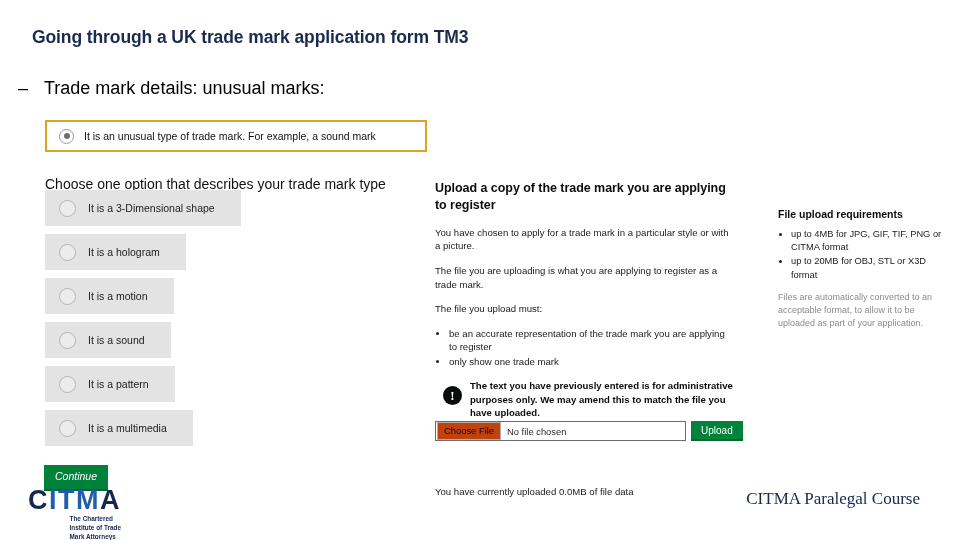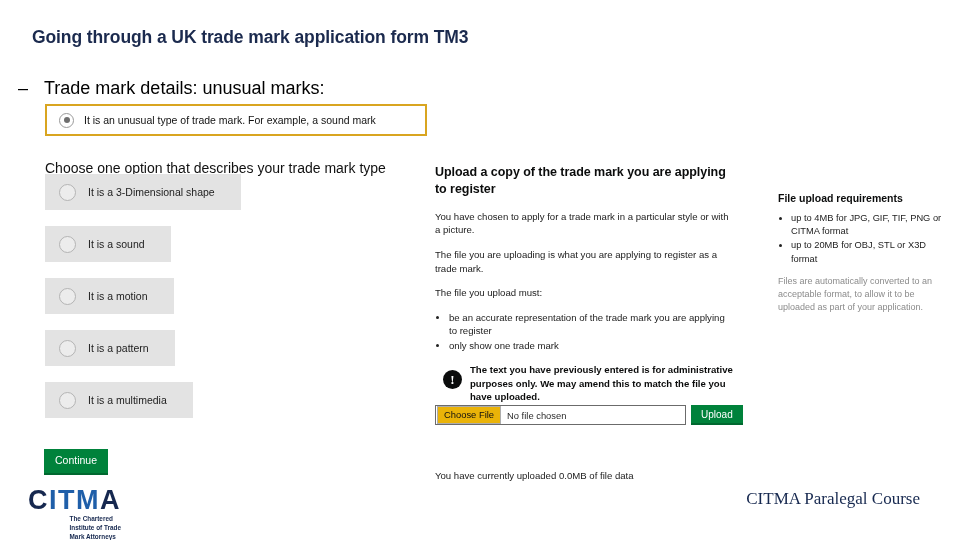--- a/index.html
+++ b/index.html
@@ -16,21 +16,21 @@
     font-size:17.5px;font-weight:bold;color:#1b2a4e;
     letter-spacing:-0.1px;white-space:nowrap;
   }
   .bullet-line{
     position:absolute;left:18px;top:78px;
     font-size:18px;color:#000;white-space:nowrap;
   }
   .bullet-line .dash{display:inline-block;width:26px;}
 
   
-  .shot{position:absolute;left:0;top:100px;width:884px;height:390px;}
+  .shot{position:absolute;left:0;top:116px;width:884px;height:390px;}
 
   
   .selected-box{
     position:absolute;left:45px;top:4px;width:382px;height:32px;
     border:2px solid #d9a520;background:#ffffff;
     box-sizing:border-box;display:flex;align-items:center;
   }
   .selected-box .radio{
     width:13px;height:13px;border-radius:50%;
     border:1px solid #9a9a9a;background:#ffffff;
@@ -43,34 +43,34 @@
   .selected-box .lbl{font-size:10.5px;color:#111;white-space:nowrap;}
 
   .choose-heading{
     position:absolute;left:45px;top:60px;
     font-size:14px;font-weight:normal;color:#111;white-space:nowrap;
   }
 
   .opt-list{position:absolute;left:45px;top:74px;}
   .opt{
     height:36px;background:#e3e3e3;display:flex;align-items:center;
-    margin-bottom:16px;width:max-content;padding-right:26px;
+    margin-bottom:8px;width:max-content;padding-right:26px;
   }
   .opt .radio{
     width:15px;height:15px;border-radius:50%;
     border:1px solid #b4b4b4;background:#ececec;
     margin-left:14px;margin-right:12px;flex:none;
   }
   .opt .lbl{font-size:10.5px;color:#1c1c1c;white-space:nowrap;}
 
   .continue-btn{
     position:absolute;left:44px;top:349px;
     background:#00823b;color:#ffffff;
     font-size:10.5px;padding:6px 11px 7px;border:0;
-    border-bottom:2px solid #00682f;line-height:1;
+    border-bottom:2px solid #00682f;line-height:1;font-style:italic;
   }
 
   
   .mid{position:absolute;left:435px;top:64px;width:300px;}
   .mid h2{
     margin:0 0 12px;font-size:12.5px;font-weight:bold;color:#0b0c0c;
     line-height:1.35;letter-spacing:-0.05px;
   }
   .mid p{margin:0 0 11px;font-size:9.6px;color:#222;line-height:1.42;}
   .mid ul{margin:0 0 10px;padding-left:14px;}
@@ -85,21 +85,21 @@
   .warn-text{font-size:9.6px;font-weight:bold;color:#0b0c0c;line-height:1.45;}
 
   .upload-row{
     position:absolute;left:435px;top:305px;display:flex;align-items:stretch;gap:5px;
   }
   .file-input{
     width:251px;height:20px;border:1px solid #6b6b6b;background:#fff;
     display:flex;align-items:center;box-sizing:border-box;
   }
   .file-btn{
-    background:#eab308;border-right:1px solid #9b9b9b;
+    background:#c2410c;border-right:1px solid #9b9b9b;
     font-size:9.4px;color:#101010;padding:2px 6px;margin:1px 0 1px 1px;
     border:1px solid #adadad;line-height:1.3;
   }
   .file-name{font-size:9.4px;color:#2b2b2b;padding-left:6px;}
   .upload-btn{
     background:#00823b;color:#fff;font-size:10px;
     padding:0 10px;display:flex;align-items:center;border:0;
     border-bottom:2px solid #00682f;
   }
   .uploaded-note{
@@ -150,25 +150,29 @@
 
     <div class="choose-heading">Choose one option that describes your trade mark type</div>
 
     <div class="opt-list">
       <div class="opt">
         <span class="radio"></span>
         <span class="lbl">It is a 3-Dimensional shape</span>
       </div>
       <div class="opt">
         <span class="radio"></span>
+        <span class="lbl">It is a hologram</span>
+      </div>
+      <div class="opt">
+        <span class="radio"></span>
+        <span class="lbl">It is a motion</span>
+      </div>
+      <div class="opt">
+        <span class="radio"></span>
         <span class="lbl">It is a sound</span>
-      </div>
-      <div class="opt">
-        <span class="radio"></span>
-        <span class="lbl">It is a motion</span>
       </div>
       <div class="opt">
         <span class="radio"></span>
         <span class="lbl">It is a pattern</span>
       </div>
       <div class="opt">
         <span class="radio"></span>
         <span class="lbl">It is a multimedia</span>
       </div>
     </div>

